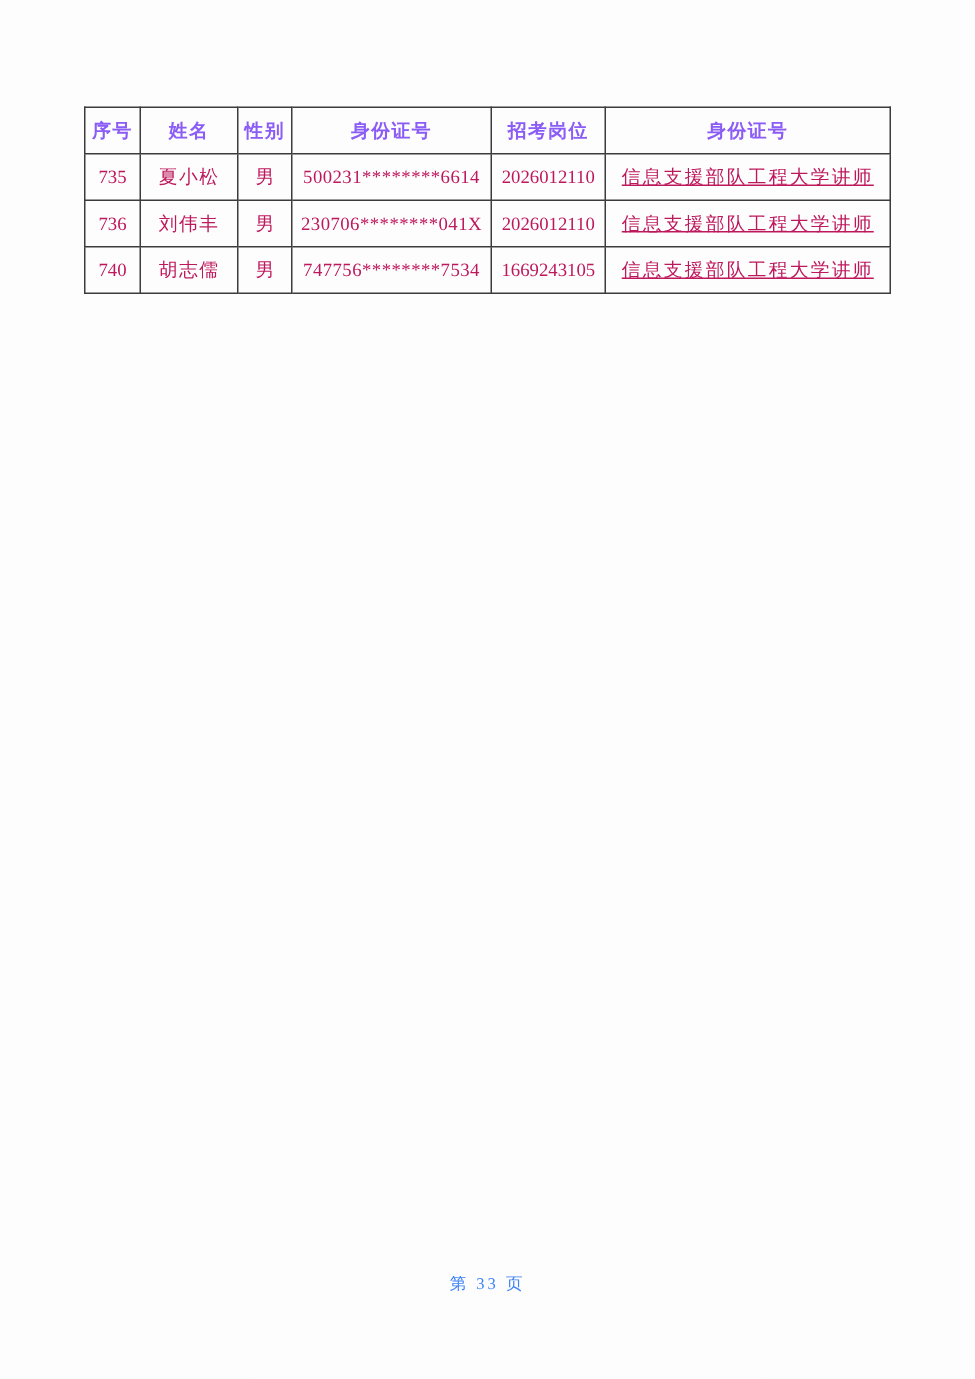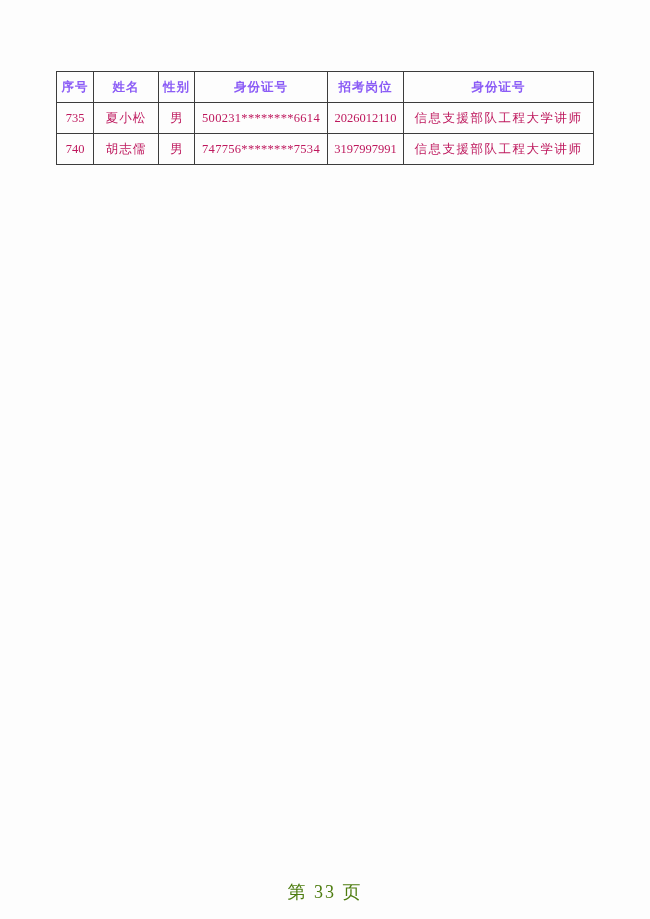--- a/index.html
+++ b/index.html
@@ -35,36 +35,37 @@
   }
   table.roster th {
     font-weight: bold;
     color: #8b5cf6;
     letter-spacing: 1px;
   }
   td.cell-position {
     font-size: 12px;
     letter-spacing: 1.5px;
     color: #4a4a4a;
+    text-decoration: underline;
   }
   td.cell-name {
     letter-spacing: 1px;
   }
   td.cell-id {
     letter-spacing: 0.3px;
   }
   .footer {
     position: absolute;
-    top: 880px;
+    top: 848px;
     left: 0;
     width: 100%;
     text-align: center;
-    font-size: 18px;
+    font-size: 11px;
     letter-spacing: 2px;
-    color: #4d7c0f;
+    color: #3b82f6;
   }
 </style>
 </head>
 <body>
 
 <div class="page">
 
   <table class="roster">
     <colgroup>
       <col style="width:37px">
@@ -87,25 +88,33 @@
     <tbody>
       <tr>
         <td class="cell-serial">735</td>
         <td class="cell-name">夏小松</td>
         <td class="cell-gender">男</td>
         <td class="cell-id">500231********6614</td>
         <td class="cell-code">2026012110</td>
         <td class="cell-position">信息支援部队工程大学讲师</td>
       </tr>
       <tr>
+        <td class="cell-serial">736</td>
+        <td class="cell-name">刘伟丰</td>
+        <td class="cell-gender">男</td>
+        <td class="cell-id">230706********041X</td>
+        <td class="cell-code">2026012110</td>
+        <td class="cell-position">信息支援部队工程大学讲师</td>
+      </tr>
+      <tr>
         <td class="cell-serial">740</td>
         <td class="cell-name">胡志儒</td>
         <td class="cell-gender">男</td>
         <td class="cell-id">747756********7534</td>
-        <td class="cell-code">3197997991</td>
+        <td class="cell-code">1669243105</td>
         <td class="cell-position">信息支援部队工程大学讲师</td>
       </tr>
     </tbody>
   </table>
 
   <div class="footer">第 33 页</div>
 
 </div>
 
 </body></html>

